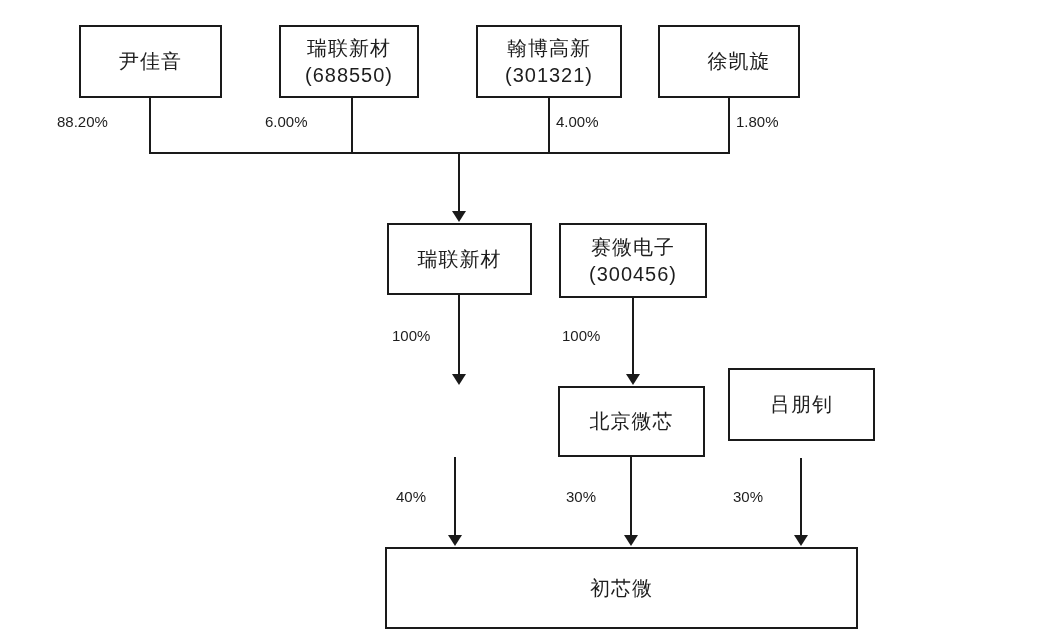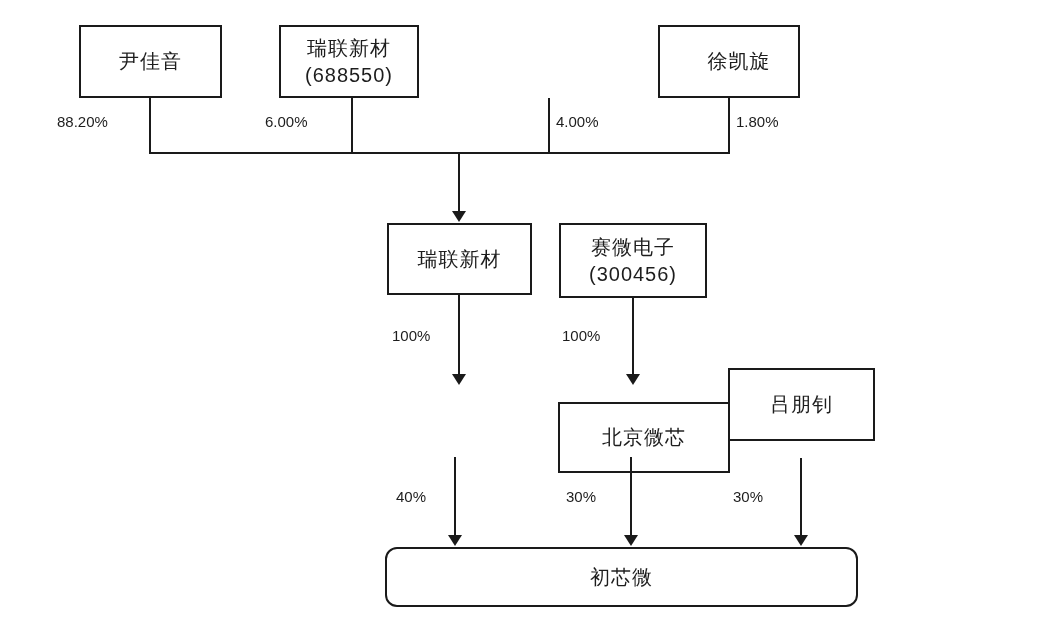--- a/index.html
+++ b/index.html
@@ -58,20 +58,24 @@
 
   <div class="node" style="left:79px; top:25px; width:143px; height:73px;">
     <span>尹佳音</span>
   </div>
 
   <div class="node" style="left:279px; top:25px; width:140px; height:73px;">
     <span>瑞联新材</span>
     <span>(688550)</span>
   </div>
 
+  <div class="node" style="left:476px; top:25px; width:146px; height:73px;">
+    <span>翰博高新</span>
+    <span>(301321)</span>
+  </div>
 
   <div class="node" style="left:658px; top:25px; width:142px; height:73px;padding-left:20px;">
     <span>徐凯旋</span>
   </div>
 
   <div class="vline" style="left:149px; top:98px; height:54px;"></div>
   <div class="vline" style="left:351px; top:98px; height:54px;"></div>
   <div class="vline" style="left:548px; top:98px; height:54px;"></div>
   <div class="vline" style="left:728px; top:98px; height:54px;"></div>
 
@@ -97,38 +101,38 @@
   <div class="vline" style="left:458px; top:295px; height:79px;"></div>
   <div class="arrow-down" style="left:452px; top:374px;"></div>
 
   <div class="vline" style="left:632px; top:298px; height:76px;"></div>
   <div class="arrow-down" style="left:626px; top:374px;"></div>
 
   <div class="edge-label" style="left:392px; top:327px;">100%</div>
   <div class="edge-label" style="left:562px; top:327px;">100%</div>
 
 
-  <div class="node" style="left:558px; top:386px; width:172px; height:71px;margin-top:16px;">
+  <div class="node" style="left:558px; top:386px; width:147px; height:71px;">
     <span>北京微芯</span>
   </div>
 
   <div class="node" style="left:728px; top:368px; width:147px; height:73px;">
     <span>吕朋钊</span>
   </div>
 
   <div class="vline" style="left:454px; top:457px; height:78px;"></div>
   <div class="arrow-down" style="left:448px; top:535px;"></div>
 
   <div class="vline" style="left:630px; top:457px; height:78px;"></div>
   <div class="arrow-down" style="left:624px; top:535px;"></div>
 
   <div class="vline" style="left:800px; top:458px; height:77px;"></div>
   <div class="arrow-down" style="left:794px; top:535px;"></div>
 
   <div class="edge-label" style="left:396px; top:488px;">40%</div>
   <div class="edge-label" style="left:566px; top:488px;">30%</div>
   <div class="edge-label" style="left:733px; top:488px;">30%</div>
 
-  <div class="node" style="left:385px; top:547px; width:473px; height:60px;border-radius:12px;">
+  <div class="node" style="left:385px; top:547px; width:473px; height:82px;">
     <span>初芯微</span>
   </div>
 
 </div>
 
 </body></html>

